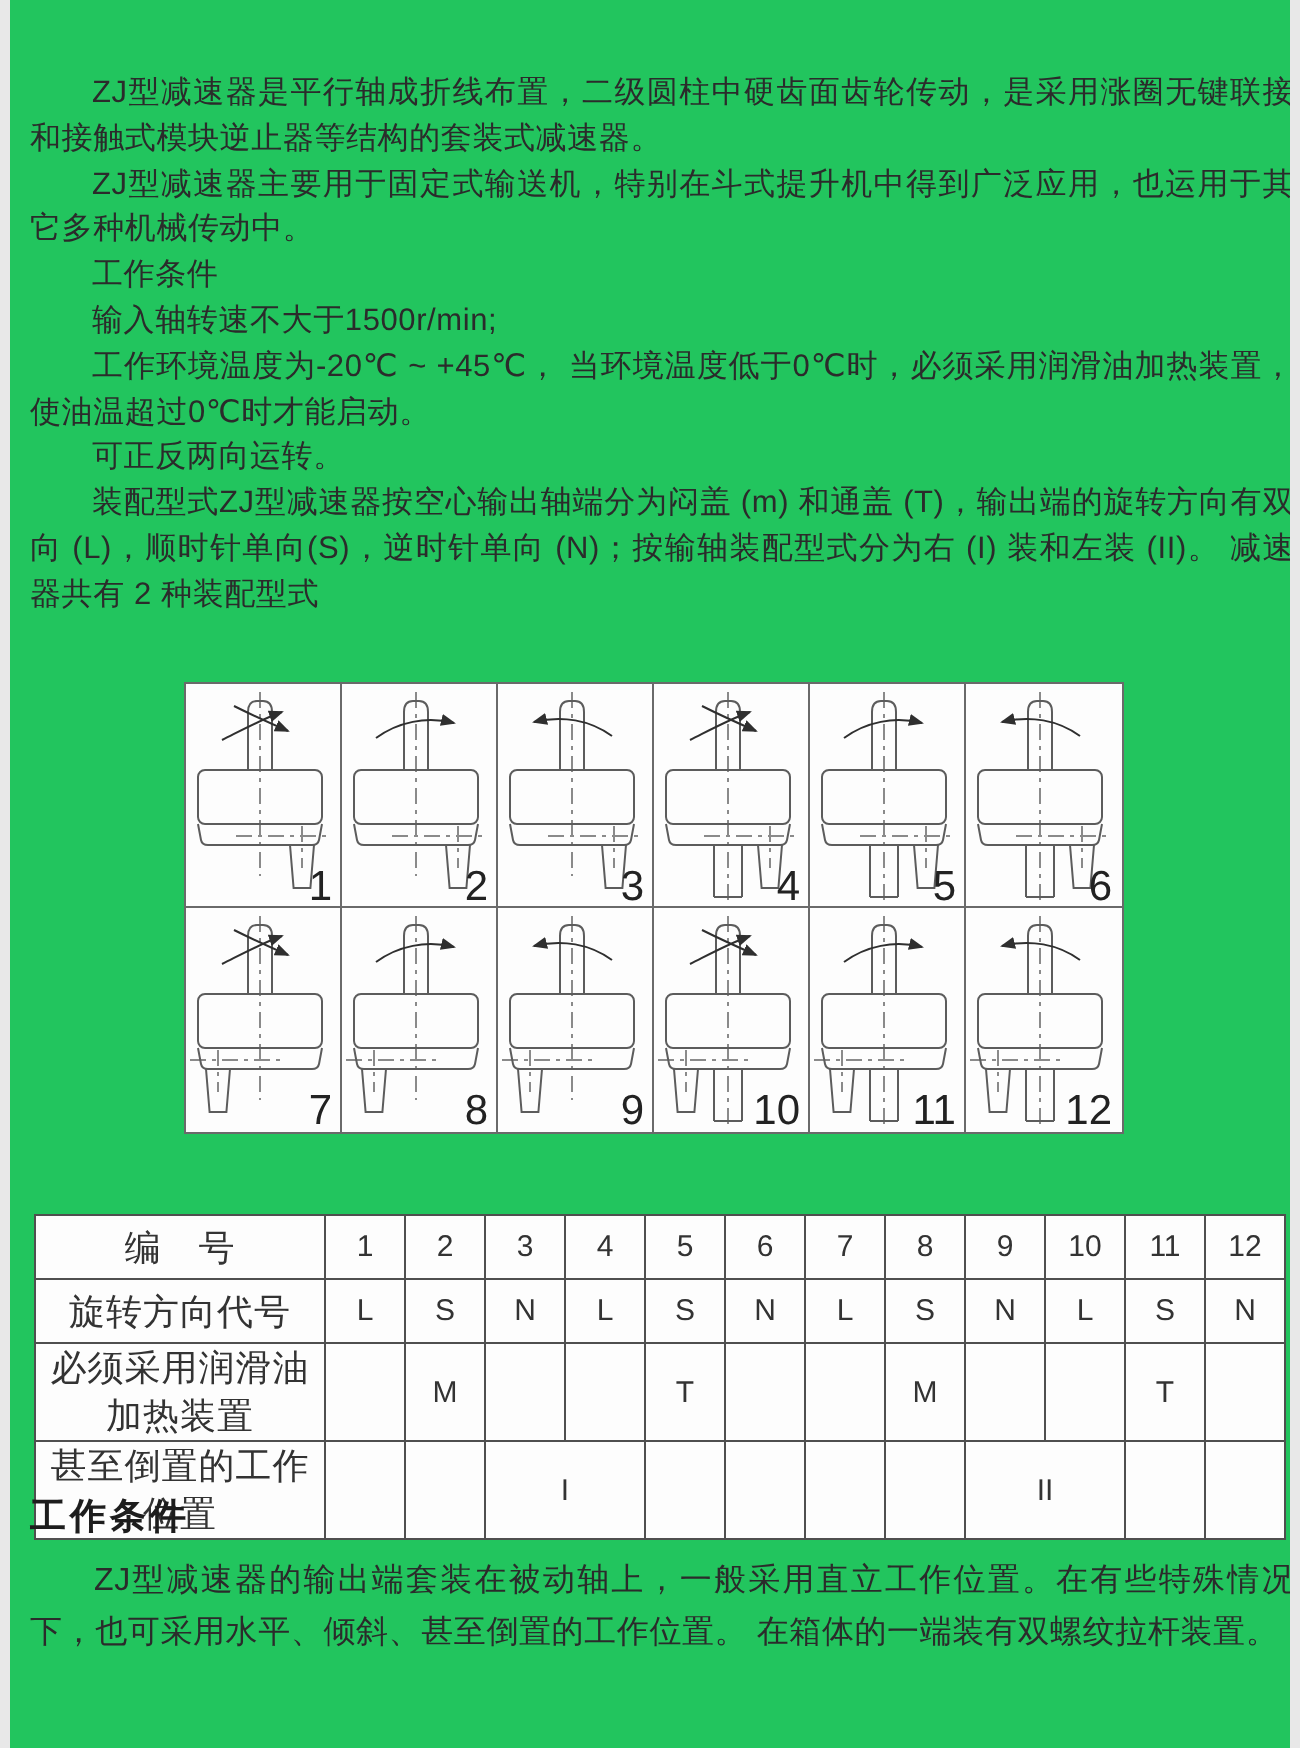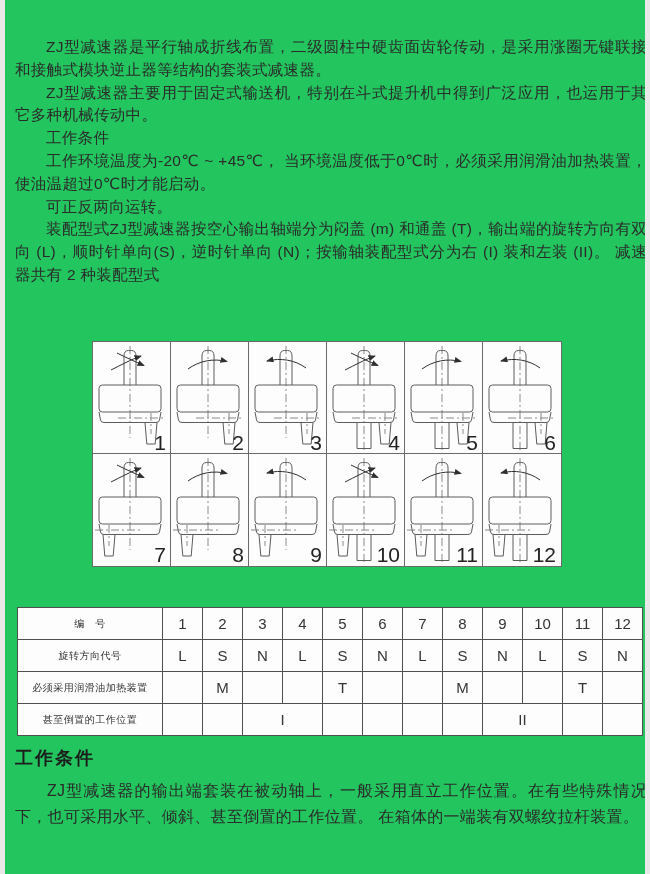--- a/index.html
+++ b/index.html
@@ -28,40 +28,41 @@
 
   .tbl {
     position:absolute; left:12px; top:607px;
     border-collapse:collapse; table-layout:fixed; background:#fdfdfd;
   }
   .tbl td {
     border:1px solid #4f4f4f; height:31px; padding:0;
     text-align:center; vertical-align:middle;
     font-size:15px; color:#333;
   }
-  .tbl td.lbl { font-size:10px; letter-spacing:0.5px; }
+  .tbl td.lbl { font-size:18px; letter-spacing:0.5px; }
 
   .install-heading {
     position:absolute; left:10px; top:746px; margin:0;
     font-size:18px; font-weight:bold; letter-spacing:2px; color:#1d1d1d;
   }
   .install-para {
     position:absolute; left:10px; top:778px; width:632px; margin:0;
     font-size:16px; line-height:26px; text-indent:2em;
     text-align:justify; letter-spacing:0.3px;
   }
 </style>
 </head>
 <body>
 
 <div class="page">
   <div class="intro">
       <p class="para indent">ZJ型减速器是平行轴成折线布置，二级圆柱中硬齿面齿轮传动，是采用涨圈无键联接和接触式模块逆止器等结构的套装式减速器。</p>
       <p class="para indent">ZJ型减速器主要用于固定式输送机，特别在斗式提升机中得到广泛应用，也运用于其它多种机械传动中。</p>
       <p class="para indent">工作条件</p>
+      <p class="para indent">输入轴转速不大于1500r/min;</p>
       <p class="para indent">工作环境温度为-20℃ ~ +45℃， 当环境温度低于0℃时，必须采用润滑油加热装置，使油温超过0℃时才能启动。</p>
       <p class="para indent">可正反两向运转。</p>
       <p class="para indent">装配型式ZJ型减速器按空心输出轴端分为闷盖 (m) 和通盖 (T)，输出端的旋转方向有双向 (L)，顺时针单向(S)，逆时针单向 (N)；按输轴装配型式分为右 (I) 装和左装 (II)。 减速器共有 2 种装配型式</p>
     </div>
   <div class="diagram-grid">
       <div class="diagram-cell">
         <svg viewBox="0 0 78 112" width="78" height="112">
           <defs>
             <marker id="ah1" markerWidth="9" markerHeight="9" refX="6.5" refY="3" orient="auto" markerUnits="userSpaceOnUse">
               <path d="M0 0 L7.5 3 L0 6 Z" fill="#2f2f2f"></path>

